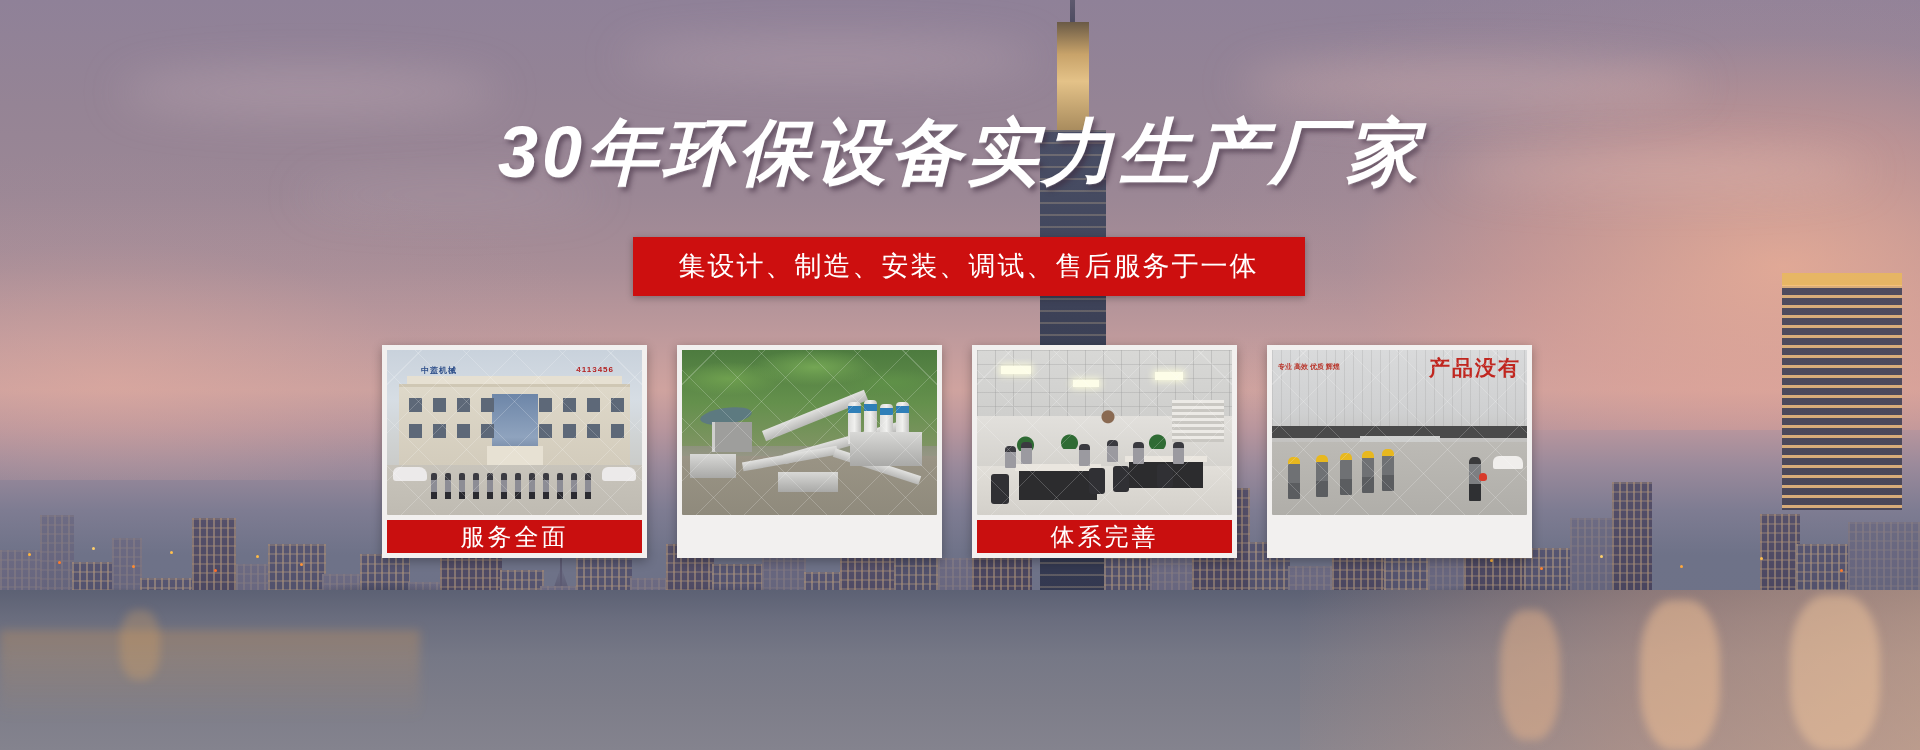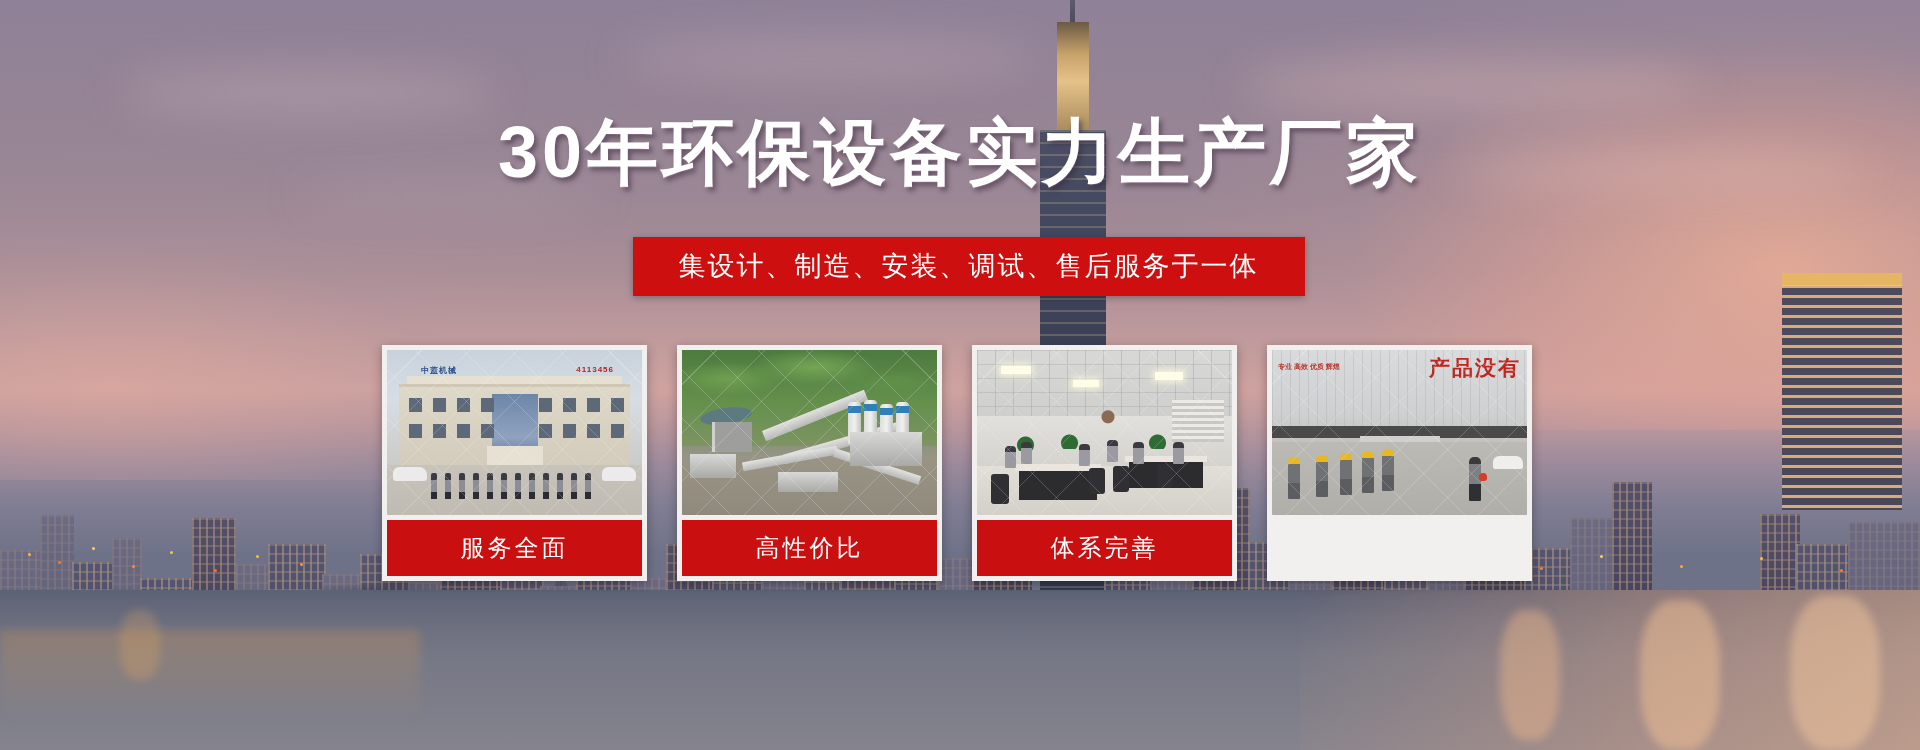--- a/index.html
+++ b/index.html
@@ -139,20 +139,21 @@
   .refl-streak { position:absolute; border-radius:40%; filter:blur(4px); }
 
   
   .headline {
     position:absolute; top:116px; left:0; right:0;
     text-align:center;
     font-size:72px; font-weight:bold; color:#ffffff;
     letter-spacing:4px; line-height:1;
     text-shadow: 3px 4px 5px rgba(60,40,60,.55), 0 1px 0 rgba(255,255,255,.25);
     white-space:nowrap;
+    font-style:italic;
   }
   .subtitle-wrap {
     position:absolute; top:237px; left:17px; right:0;
     display:flex; justify-content:center;align-items:flex-end;
   }
   .subtitle {
     background:#cd0f0f;
     color:#ffffff;
     font-size:27px; letter-spacing:2px;
     padding:11px 46px 12px 46px;
@@ -171,21 +172,21 @@
     padding:5px 5px 0 5px;
     box-shadow:0 3px 10px rgba(0,0,0,.3);
   }
   .card-photo {
     position:relative;
     width:255px; height:165px;
     overflow:hidden;
     background:#b9bcbe;
   }
   .card-caption {
-    height:56px; margin:5px 0 5px 0;
+    height:33px; margin:5px 0 5px 0;
     background:#c90f0f;
     color:#fff; font-size:24px; letter-spacing:3px;
     display:flex; align-items:center; justify-content:center;
   }
   .wm {
     position:absolute; inset:0;
     background-image:
       repeating-linear-gradient(45deg, rgba(255,255,255,.20) 0 1px, rgba(0,0,0,0) 1px 34px),
       repeating-linear-gradient(-45deg, rgba(255,255,255,.20) 0 1px, rgba(0,0,0,0) 1px 34px);
     pointer-events:none;
@@ -440,21 +441,20 @@
           <div class="silo" style="left:214px;top:52px;">
               <i></i>
             </div>
           <div class="shed" style="left:168px;top:82px;width:72px;height:34px;"></div>
           <div class="shed" style="left:8px;top:104px;width:46px;height:24px;"></div>
           <div class="shed" style="left:96px;top:122px;width:60px;height:20px;"></div>
           <div class="shed" style="left:30px;top:72px;width:40px;height:30px;background:linear-gradient(90deg,#cfcfcd 0 3px,#9e9e9c 3px 6px);"></div>
         </div>
         <div class="wm"></div>
       </div>
-      <div class="card-caption">高性价比</div>
     </div>
 
     <div class="card">
       <div class="card-photo">
         <div class="p3">
           <div class="ceil"></div>
           <div class="lamp" style="left:24px;top:16px;width:30px;height:8px;"></div>
           <div class="lamp" style="left:96px;top:30px;width:26px;height:7px;"></div>
           <div class="lamp" style="left:178px;top:22px;width:28px;height:8px;"></div>
           <div class="wall"></div>

